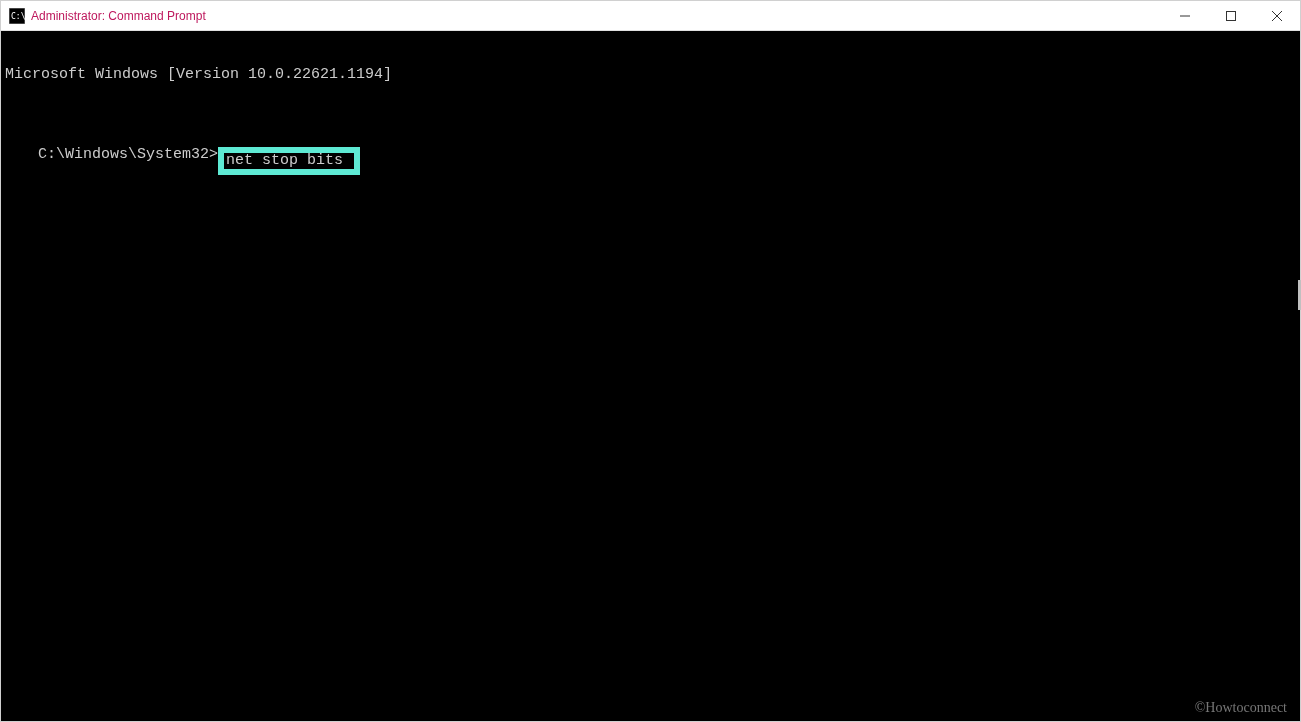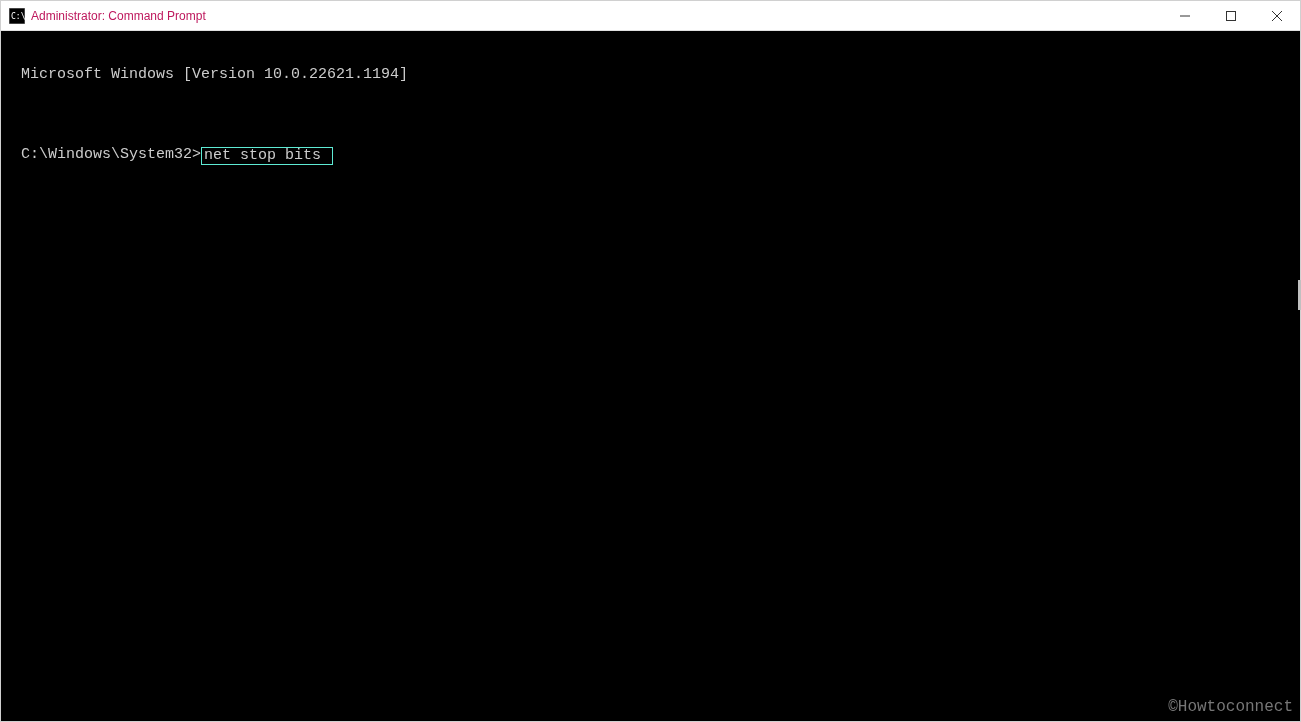--- a/index.html
+++ b/index.html
@@ -58,43 +58,44 @@
       color: #333333;
       cursor: pointer;
     }
     .console {
       flex: 1;
       background: #000000;
       color: #cccccc;
       font-family: Consolas, "Courier New", monospace;
       font-size: 15px;
       line-height: 16px;
-      padding: 4px 20px;
+      padding: 4px 4px;
       white-space: pre;
       overflow: hidden;
     }
     .console-line {
       display: block;
     }
     .prompt-line {
       display: flex;
       flex-wrap: nowrap;
+      margin-left: 33px;
     }
     .highlight-box {
-      border: 1px solid #5eead4;
+      border: 6px solid #5eead4;
       padding: 0 2px;
       display: inline-block;
     }
     .watermark {
       position: absolute;
       bottom: 6px;
-      right: 8px;
+      right: 14px;
       color: #777777;
-      font-size: 16px;
-      font-family: Liberation Mono, monospace;
+      font-size: 14px;
+      font-family: Liberation Serif, serif;
     }
     .scrollbar-hint {
       position: absolute;
       right: 0;
       top: 280px;
       width: 3px;
       height: 30px;
       background: #c0c0c0;
     }
   </style>

